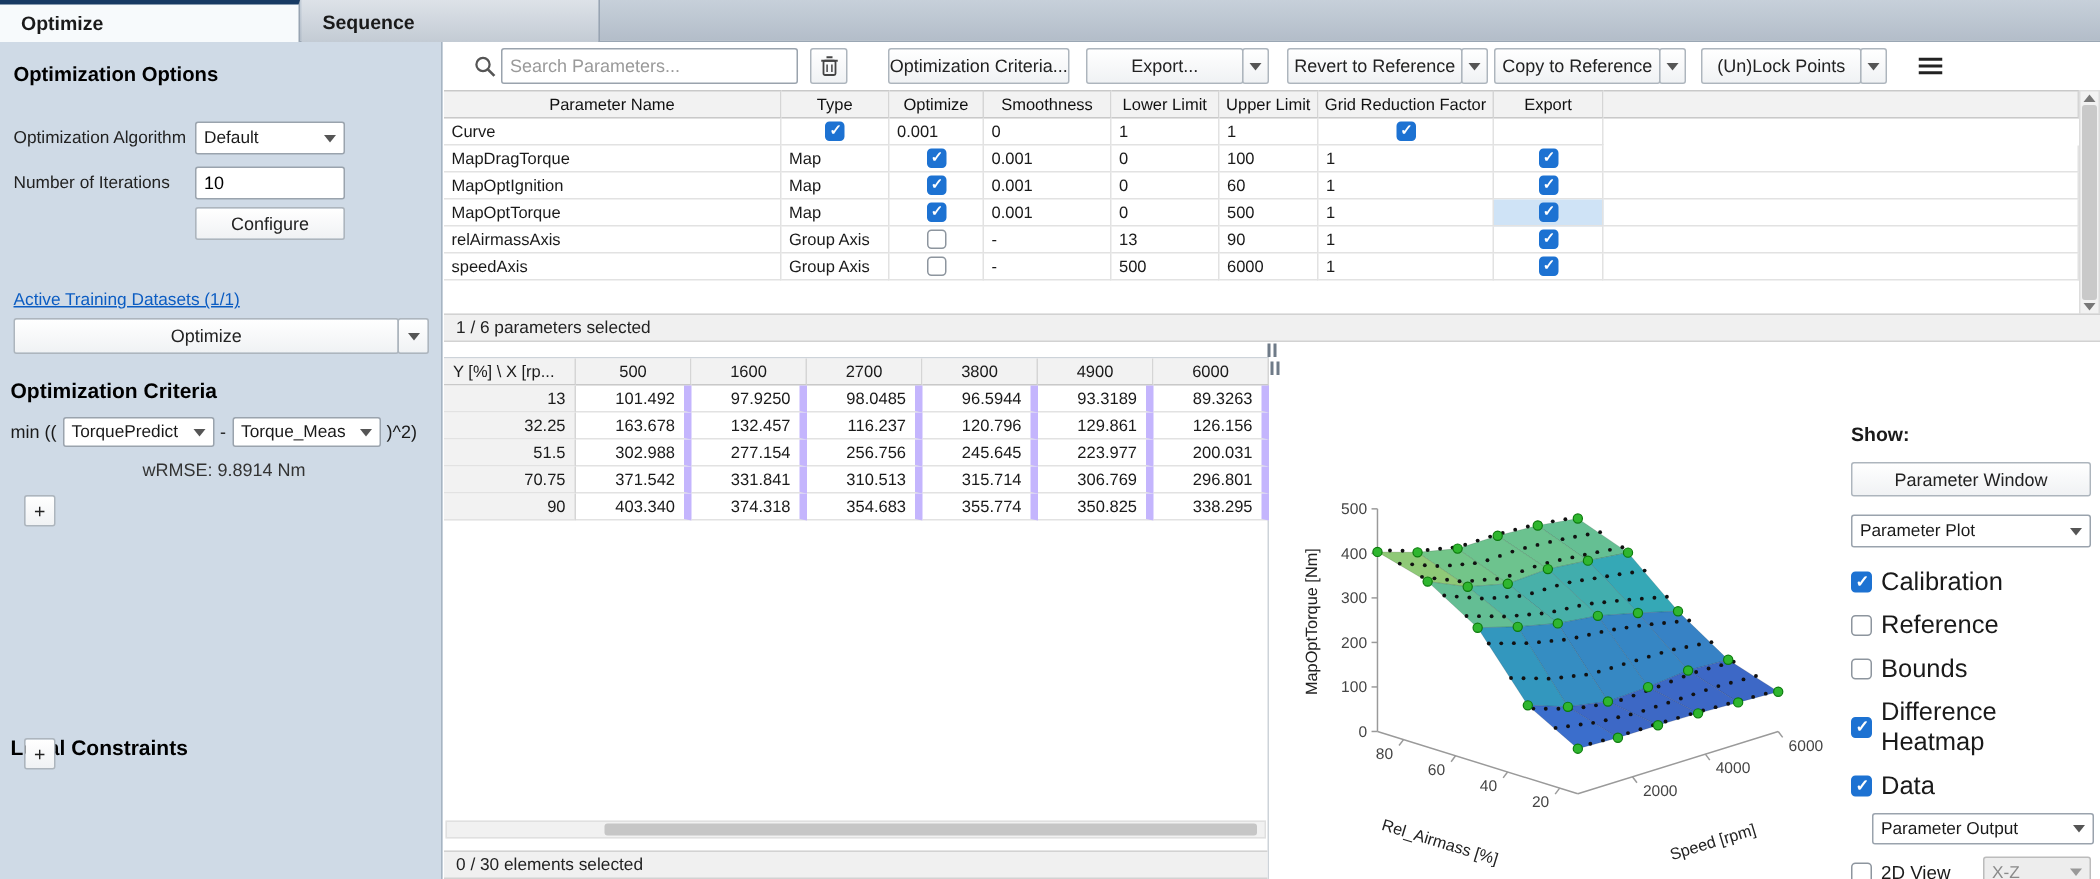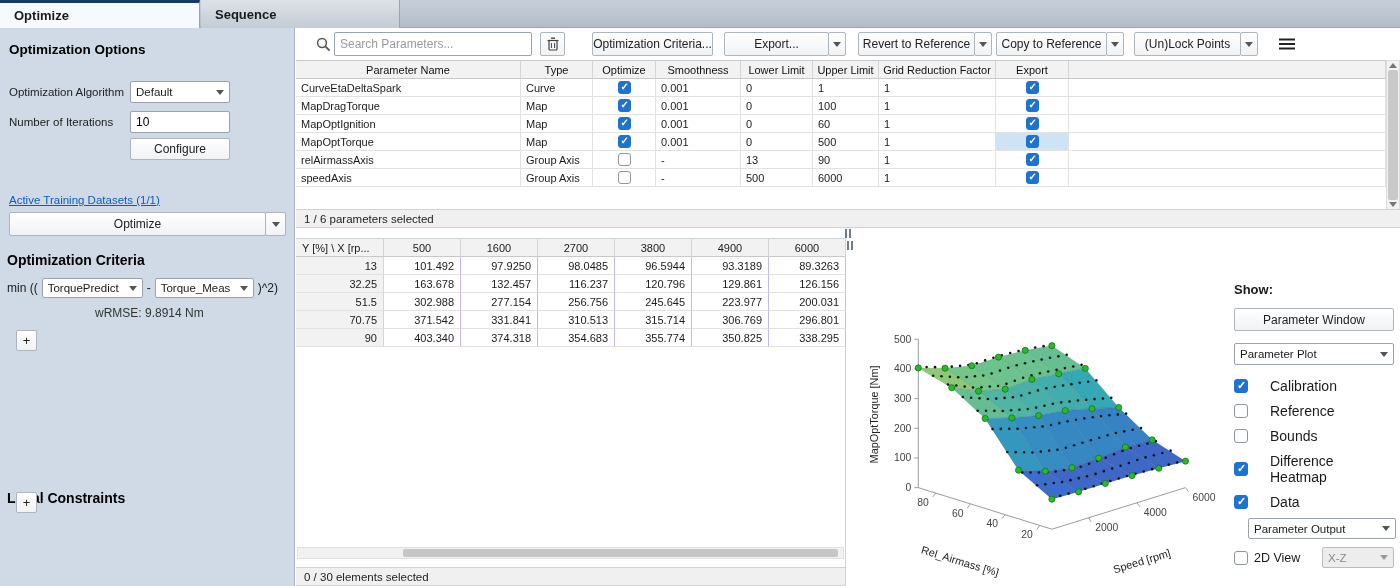--- a/index.html
+++ b/index.html
@@ -52,34 +52,34 @@
   .vthumb{width:10px;flex:1;margin:2px 0;background:#c9c9c9;border-radius:2px;}
 
   .statusbar{position:absolute;height:19px;background:#f0f0f0;border-top:1px solid #d2d2d2;border-bottom:1px solid #d2d2d2;display:flex;align-items:center;padding-left:8px;font-size:11.5px;color:#222;}
 
   .grip{position:absolute;display:flex;gap:2px;}
   .grip i{display:block;width:2px;height:9px;background:#6f7b88;}
 
   
   .map-pane{position:absolute;left:296px;top:238px;width:550px;height:348px;background:#fff;border-right:1px solid #cdd3d9;border-top:1px solid #cdd3d9;}
   .mt-row{display:grid;grid-template-columns:88px repeat(6,77px);height:18px;}
-  .mt-cell{display:flex;align-items:center;justify-content:flex-end;padding:0 6px;border-right:1px solid #c4b5fd;border-bottom:1px solid #e2e2e2;font-size:11px;overflow:hidden;white-space:nowrap;}
+  .mt-cell{display:flex;align-items:center;justify-content:flex-end;padding:0 6px;border-right:5px solid #c4b5fd;border-bottom:1px solid #e2e2e2;font-size:11px;overflow:hidden;white-space:nowrap;}
   .mt-row.head .mt-cell{background:#f2f2f2;justify-content:center;border-right:1px solid #d5d5d5;border-bottom:1px solid #c9c9c9;}
   .mt-row.head .mt-cell.corner{justify-content:flex-start;}
   .mt-cell.rowhead{background:#f2f2f2;border-right:1px solid #d5d5d5;}
   .hscroll{position:absolute;left:1px;right:1px;top:308px;height:12px;background:#f1f1f1;border:1px solid #e0e0e0;}
   .hthumb{position:absolute;left:105px;right:5px;top:1px;height:8px;background:#c6c6c6;border-radius:2px;}
 
   
   .plot-pane{position:absolute;left:854px;top:238px;width:378px;height:348px;background:#fff;}
   .plot-pane svg{display:block;}
   svg text{font-family:"Liberation Sans",sans-serif;}
   .opt-pane{position:absolute;left:1232px;top:238px;width:168px;height:348px;background:#fff;padding:44px 6px 0 2px;}
   .opt-h{font-weight:bold;font-size:13px;}
-  .cb-row{display:flex;align-items:center;gap:22px;margin-top:9px;font-size:14px;}
+  .cb-row{display:flex;align-items:center;gap:6px;margin-top:9px;font-size:17px;}
   .row2d{display:flex;align-items:center;justify-content:space-between;margin-top:8px;}
 </style>
 </head>
 <body>
 
 <div class="tabstrip">
   <div class="tab active">
     <span>Optimize</span>
   </div>
   <div class="tab inactive">
@@ -205,21 +205,20 @@
     <div class="pt-cell">Optimize</div>
     <div class="pt-cell">Smoothness</div>
     <div class="pt-cell">Lower Limit</div>
     <div class="pt-cell">Upper Limit</div>
     <div class="pt-cell">Grid Reduction Factor</div>
     <div class="pt-cell">Export</div>
     <div class="pt-cell"></div>
   </div>
 
   <div class="pt-row">
-    <div class="pt-cell">CurveEtaDeltaSpark</div>
     <div class="pt-cell">Curve</div>
     <div class="pt-cell cbcell">
         <span class="cb small checked"></span>
       </div>
     <div class="pt-cell">0.001</div>
     <div class="pt-cell">0</div>
     <div class="pt-cell">1</div>
     <div class="pt-cell">1</div>
     <div class="pt-cell cbcell">
         <span class="cb small checked"></span>

